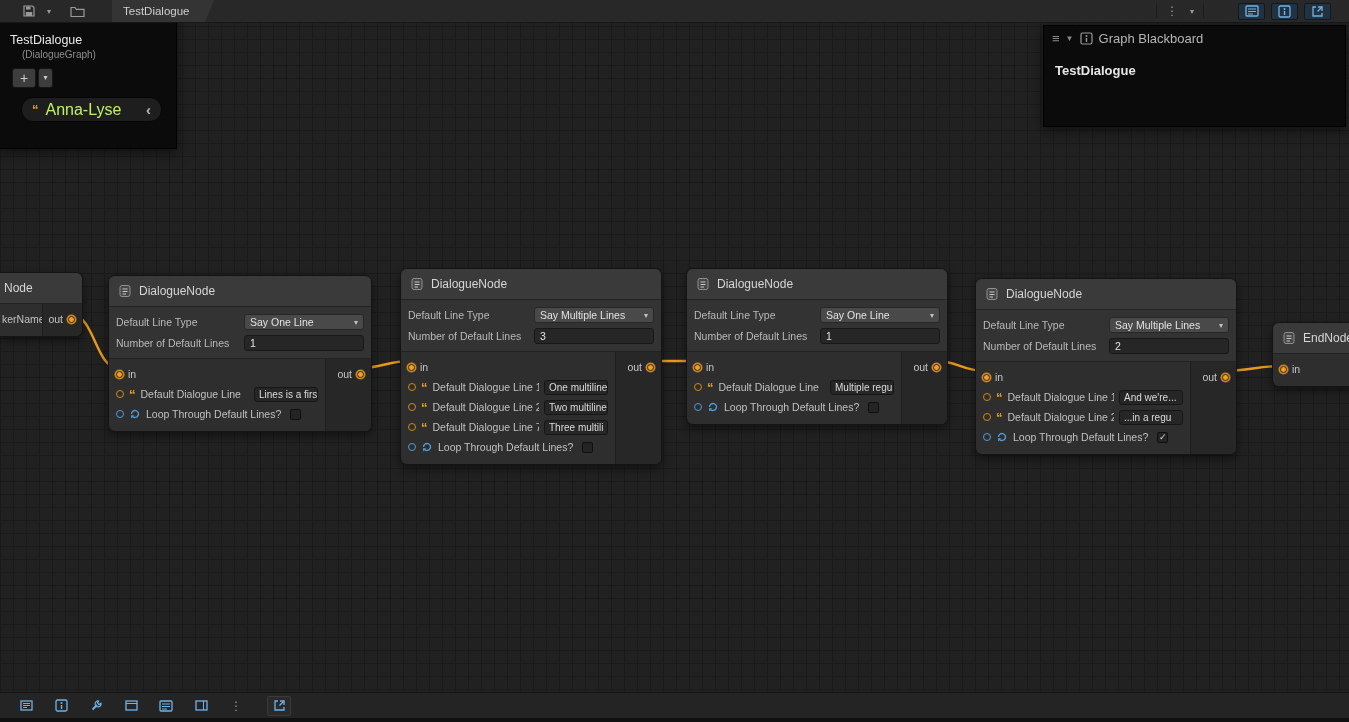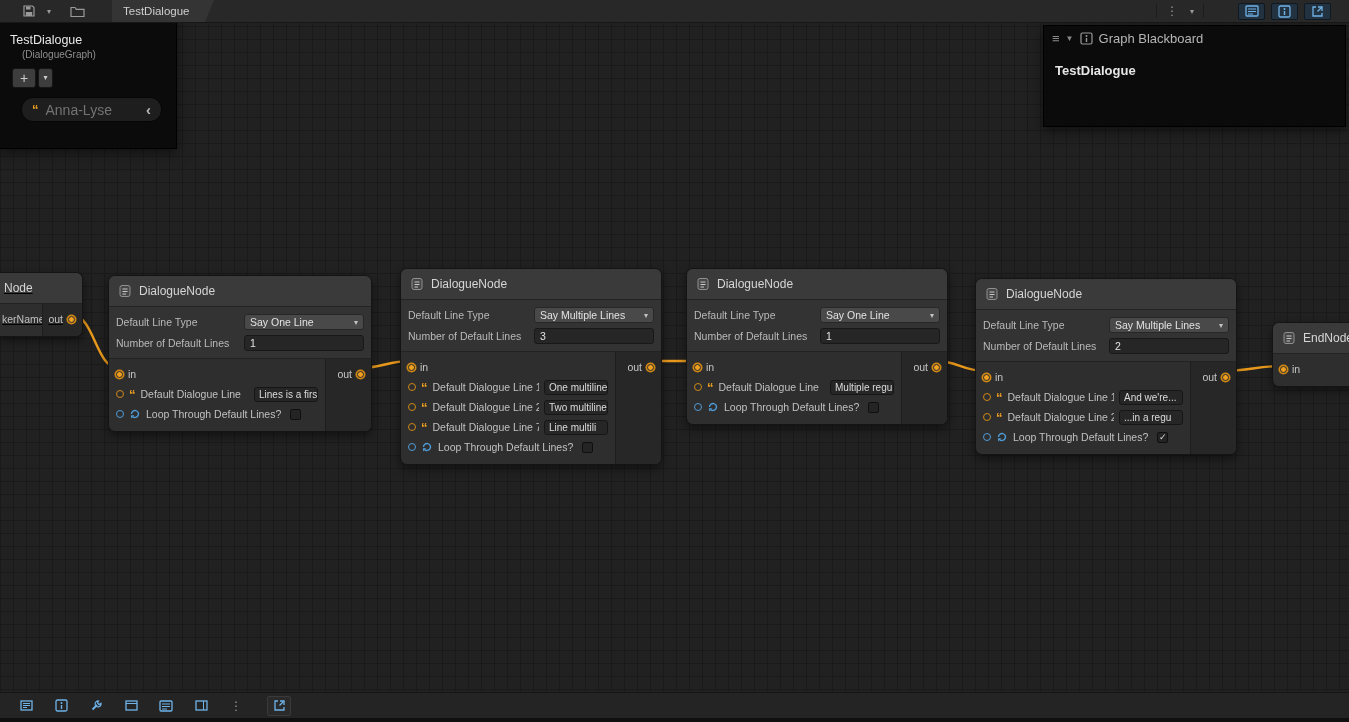--- a/index.html
+++ b/index.html
@@ -63,21 +63,21 @@
   .hicon{display:flex;}
   .blackboard{left:0;top:25;width:176px;height:147px;border-left:none;}
   .bb-name{padding:7px 10px 0;font-size:12.5px;color:#e8e8e8;}
   .bb-type{padding:2px 22px 4px;font-size:10px;color:#8f8f8f;}
   .bb-controls{display:flex;gap:2px;padding:4px 0 0 12px;}
   .addbtn{width:24px;height:20px;background:#3d3d3d;border:1px solid #161616;border-radius:3px;color:#cccccc;
           font-size:14px;line-height:1;display:flex;align-items:center;justify-content:center;padding:0;}
   .addbtn.narrow{width:15px;font-size:8px;}
   .bb-pill{margin:9px 14px 0 21px;height:23px;border-radius:12px;background:#1e1e1e;border:1px solid #060606;
            display:flex;align-items:center;gap:7px;padding:0 10px;}
-  .pill-name{font-size:14px;color:#737373;flex:1;}
+  .pill-name{font-size:16px;color:#bef264;flex:1;}
   .pill-chev{font-size:15px;color:#b5b5b5;font-weight:bold;line-height:1;}
   .ginspector{left:1043px;top:25px;width:301px;height:100px;}
   .gi-name{padding:12px 11px;font-size:13px;font-weight:bold;color:#e6e6e6;}
 
   
   .tbar{position:absolute;left:0;top:0;right:0;height:22px;background:#282828;border-bottom:1px solid #171717;
         z-index:6;display:flex;align-items:center;}
   .tbar .lgroup{display:flex;align-items:center;gap:5px;padding-left:19px;}
   .ibtn{display:flex;align-items:center;justify-content:center;background:transparent;border:none;padding:2px 3px;}
   .caret{color:#9a9a9a;font-size:8px;}
@@ -107,21 +107,21 @@
   <div class="canvas"></div>
 
   <svg class="wires" width="1349" height="722">
     <path d="M72,315 C94,315 96,368 118,368"></path>
     <path d="M360,368 C382,368 388,361 410,361"></path>
     <path d="M650,361 C670,361 676,361 696,361"></path>
     <path d="M936,361 C958,361 962,371 985,371"></path>
     <path d="M1225,371 C1248,371 1258,366 1282,366"></path>
   </svg>
 
-  <div class="node cutL" style="left:0;top:272px;width:82px;text-decoration:underline;">
+  <div class="node cutL" style="left:0;top:272px;width:82px;">
     <div class="ntitle" style="padding-left:4px;">
       <span class="tlabel">Node</span>
     </div>
     <div class="nports">
       <div class="pin">
         <div class="prt" style="padding-left:2px;">
           <span class="llab">kerName</span>
         </div>
       </div>
       <div class="pout" style="width:40px;">
@@ -244,21 +244,21 @@
           <span class="llab">Default Dialogue Line 2</span>
           <div class="lfield">
             <span>Two multiline</span>
           </div>
         </div>
         <div class="prt">
           <span class="dotH"></span>
           <span class="qicon">“</span>
           <span class="llab">Default Dialogue Line 7</span>
           <div class="lfield">
-            <span>Line multili</span>
+            <span>Three multili</span>
           </div>
         </div>
         <div class="prt">
           <span class="dotH dotB"></span>
           <span class="loopic">
             <svg width="12" height="12" viewBox="0 0 12 12">
                 <path d="M2.5 6a3.5 3.5 0 1 1 1 2.4" fill="none" stroke="#4f9cd8" stroke-width="1.4"></path>
                 <path d="M2 10.5V7.2h3.3z" fill="#4f9cd8"></path>
               </svg>
           </span>

